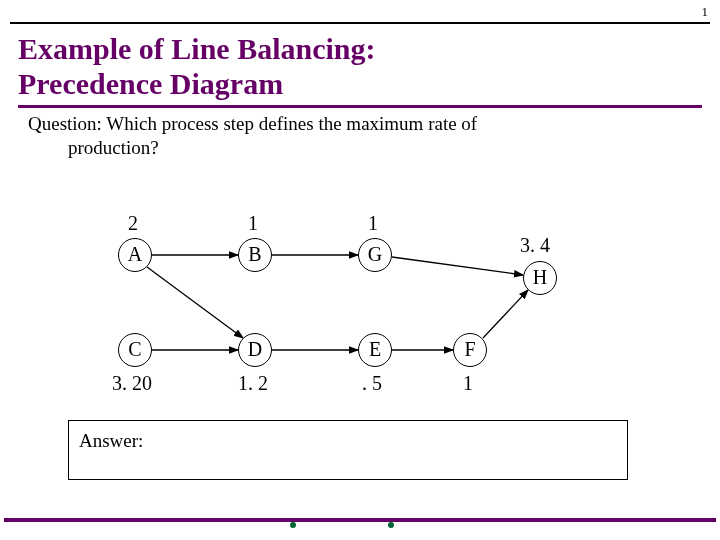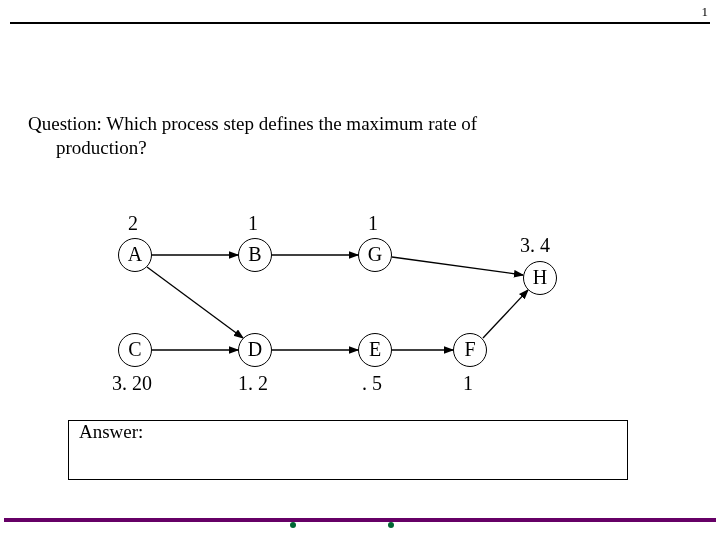--- a/index.html
+++ b/index.html
@@ -4,37 +4,44 @@
 <style>
   * { margin: 0; padding: 0; box-sizing: border-box; }
   html, body { width: 720px; height: 540px; font-family: Georgia, 'Times New Roman', serif; background: #fff; }
   .page { width: 720px; height: 540px; position: relative; }
   .top-rule { position: absolute; top: 22px; left: 10px; right: 10px; height: 2px; background: #000; }
   .page-num { position: absolute; top: 4px; right: 12px; font-size: 13px; }
   .title-wrap { position: absolute; top: 32px; left: 18px; right: 18px; }
   .title { font-size: 30px; font-weight: bold; color: #660066; line-height: 1.15; }
   .title-underline { height: 3px; background: #660066; margin-top: 4px; width: 100%; }
   .question { position: absolute; top: 112px; left: 28px; right: 28px; font-size: 19px; line-height: 1.25; }
-  .q-indent { margin-left: 28px; }
+  .q-indent { margin-left: 40px; }
   .diagram { position: absolute; top: 200px; left: 0; width: 720px; height: 220px; }
   .node { position: absolute; width: 34px; height: 34px; border: 1.5px solid #000; border-radius: 50%; text-align: center; line-height: 31px; font-size: 20px; background: #fff; font-family: 'Times New Roman', serif; }
   .lbl { position: absolute; font-size: 20px; font-family: 'Times New Roman', serif; }
   svg.arrows { position: absolute; top: 0; left: 0; width: 720px; height: 220px; }
-  .answer-box { position: absolute; left: 68px; top: 420px; width: 560px; height: 60px; border: 1.5px solid #000; padding: 0 10px; font-size: 19px; }
+  .answer-box { position: absolute; left: 68px; top: 420px; width: 560px; height: 60px; border: 1.5px solid #000; padding: 9px 10px; font-size: 19px; }
   .bottom-rule { position: absolute; left: 4px; right: 4px; bottom: 18px; height: 4px; background: #660066; }
   .dots { position: absolute; bottom: 8px; left: 0; width: 720px; height: 10px; }
   .dot { position: absolute; width: 6px; height: 6px; background: #006633; border-radius: 50%; }
 </style>
 </head>
 <body>
 
 <div class="page">
   <div class="page-num">1</div>
   <div class="top-rule"></div>
 
+  <div class="title-wrap">
+    <div class="title">
+      <span>Example of Line Balancing:</span><br>
+      <span>Precedence Diagram</span>
+    </div>
+    <div class="title-underline"></div>
+  </div>
 
   <div class="question">
     <span>Question: Which process step defines the maximum rate of</span><br>
     <span class="q-indent">production?</span>
   </div>
 
   <div class="diagram">
     <svg class="arrows">
       <defs>
         <marker id="ah" markerWidth="9" markerHeight="9" refX="7" refY="3" orient="auto">

